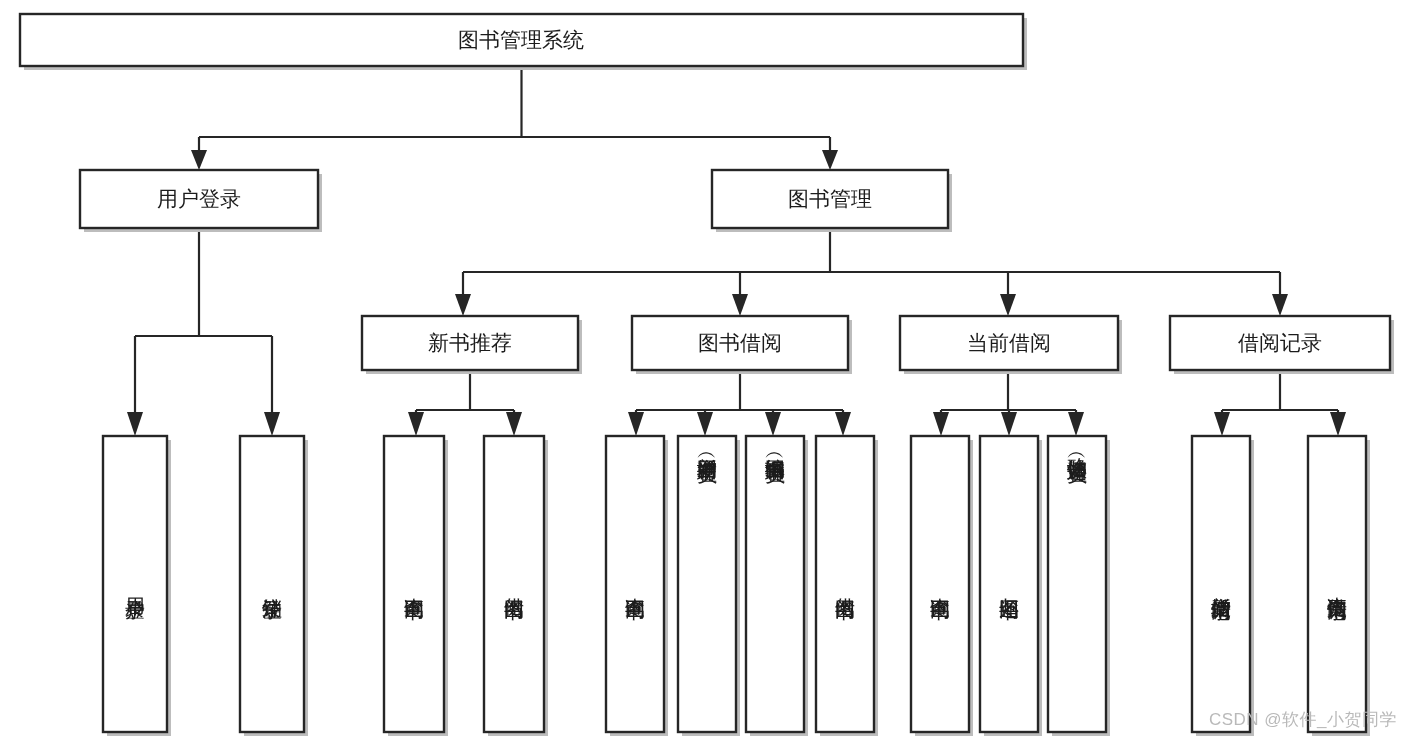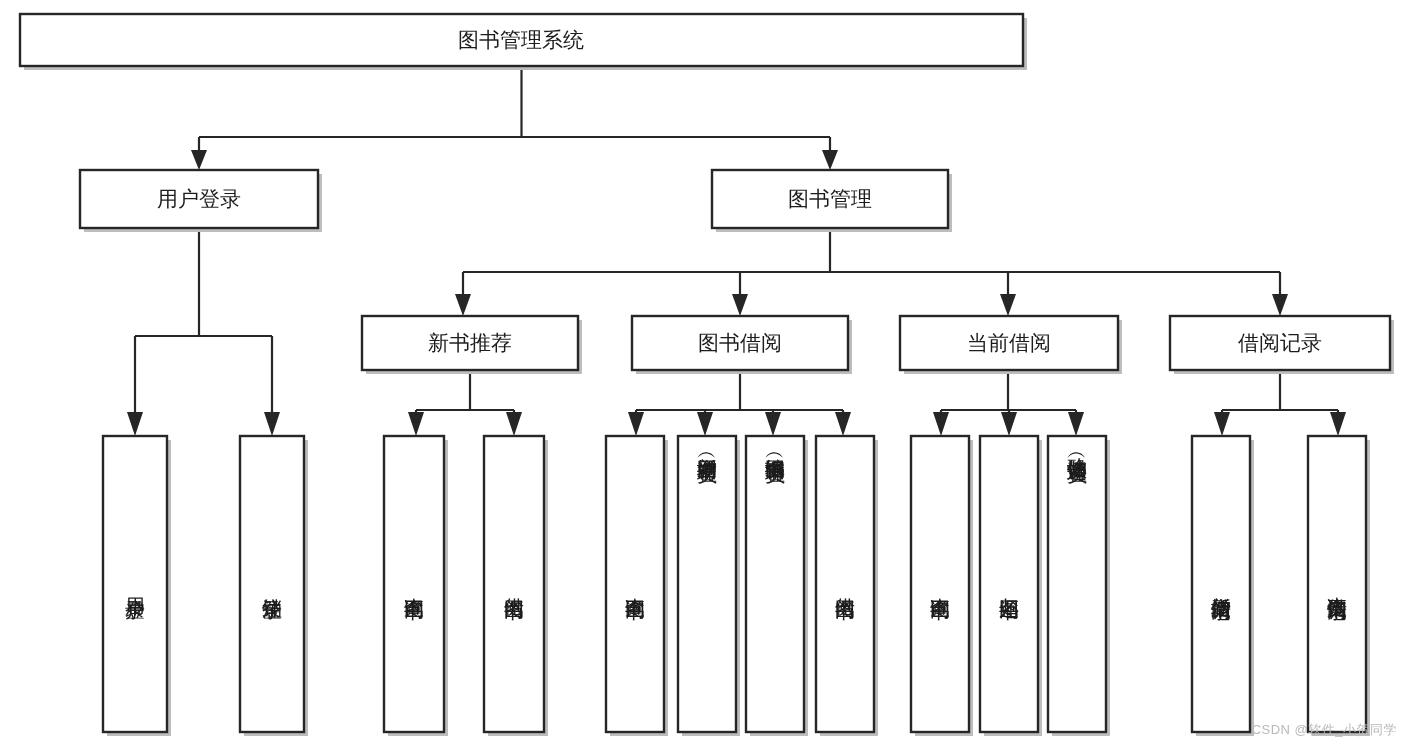--- a/index.html
+++ b/index.html
@@ -48,23 +48,23 @@
   .node-label-h {
     font-family: "Liberation Sans", "DejaVu Sans", sans-serif;
     font-size: 21px;
     fill: #1c1c1c;
     text-anchor: middle;
     dominant-baseline: middle;
   }
   .watermark-text {
     position: absolute;
     right: 8px;
-    bottom: 8px;
+    bottom: 16px;
     font-family: "Liberation Sans", "DejaVu Sans", sans-serif;
-    font-size: 13px;
+    font-size: 17px;
     color: #b9b9b9;
     white-space: nowrap;
     letter-spacing: 0.5px;
   }
   .vlabel-wrap {
     position: absolute;
     display: flex;
     align-items: center;
     justify-content: center;
     pointer-events: none;

